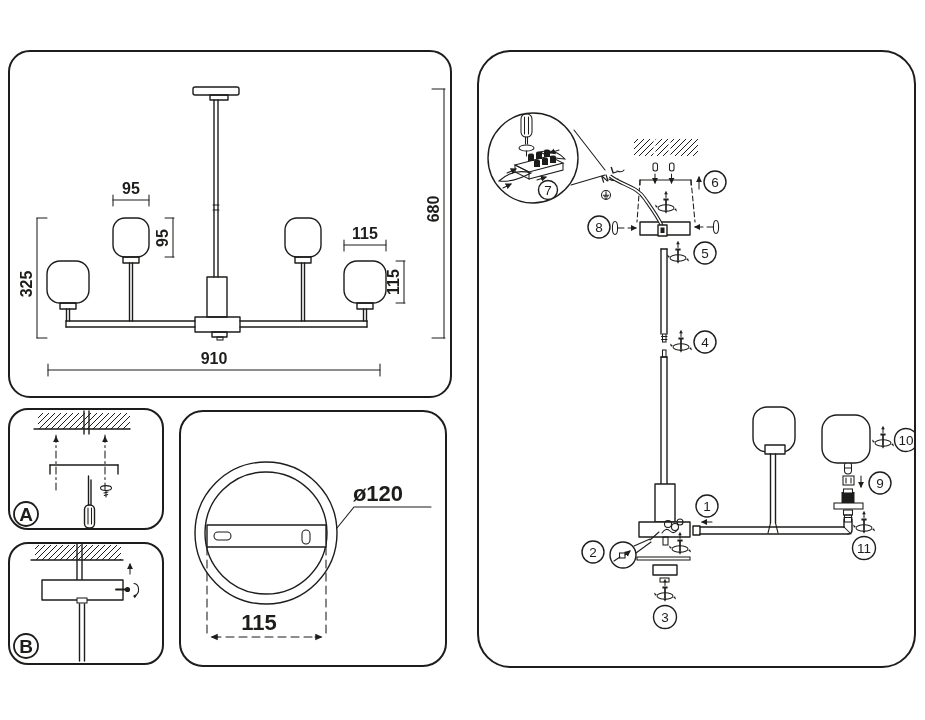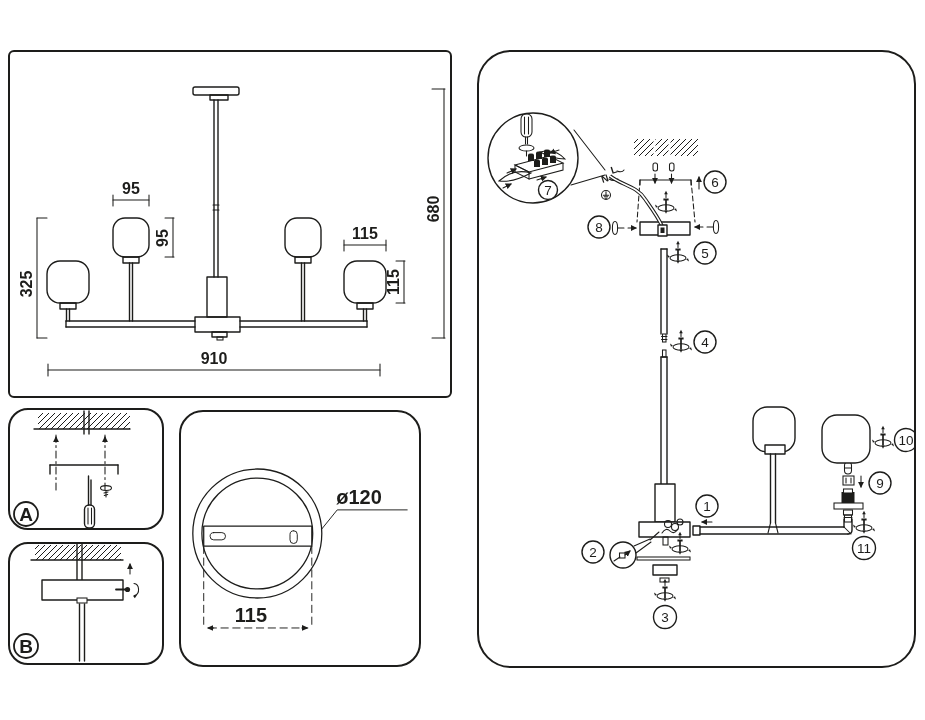--- a/index.html
+++ b/index.html
@@ -1,23 +1,23 @@
 <!DOCTYPE html>
 <html><head>
 <meta charset="utf-8">
 <style>
   html,body{margin:0;padding:0;background:#fff;}
   .stage{position:relative;width:925px;height:720px;background:#fff;overflow:hidden;
          font-family:"Liberation Sans",sans-serif;}
   .panel{position:absolute;border:2px solid #1d1d1b;background:#fff;box-sizing:border-box;}
   .panel svg{display:block;width:100%;height:100%;}
-  .p1{left:8px;top:50px;width:444px;height:348px;border-radius:6px;}
+  .p1{left:8px;top:50px;width:444px;height:348px;border-radius:22px;}
   .pa{left:8px;top:408px;width:156px;height:122px;border-radius:20px;}
   .pb{left:8px;top:542px;width:156px;height:123px;border-radius:20px;}
-  .pc{left:179px;top:410px;width:242px;height:257px;border-radius:24px;}
+  .pc{left:179px;top:410px;width:268px;height:257px;border-radius:24px;}
   .pr{left:477px;top:50px;width:439px;height:618px;border-radius:34px;}
   .s{stroke:#1d1d1b;fill:none;stroke-width:1.4;stroke-linejoin:round;stroke-linecap:round;}
   .s1{stroke:#1d1d1b;fill:none;stroke-width:1.05;stroke-linecap:round;}
   .s2{stroke:#1d1d1b;fill:none;stroke-width:1.8;stroke-linecap:round;}
   .f{fill:#1d1d1b;stroke:none;}
   .w{fill:#fff;}
   .dsh{stroke-dasharray:7 3.5 2 3.5;}
   .dsh2{stroke-dasharray:8 5;}
   .dsh3{stroke-dasharray:5 3;}
   text{fill:#1d1d1b;}

